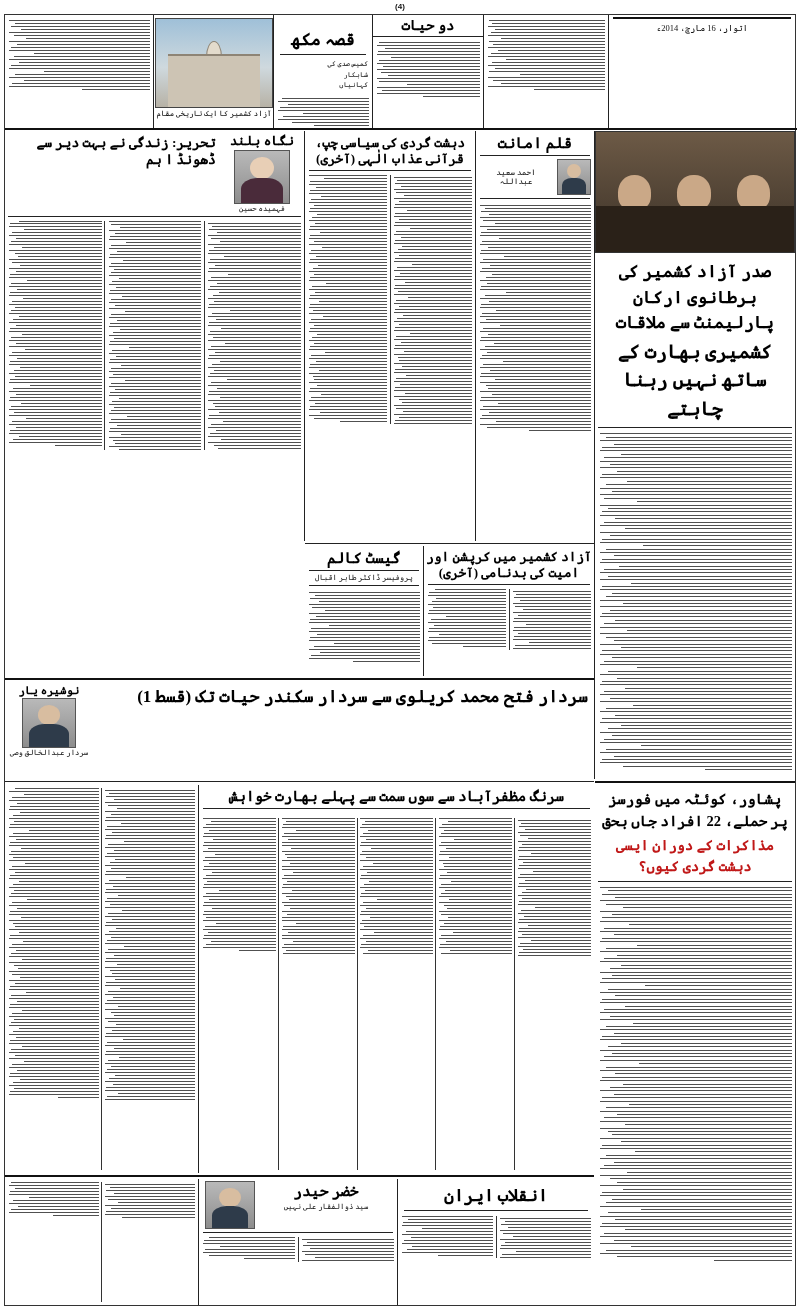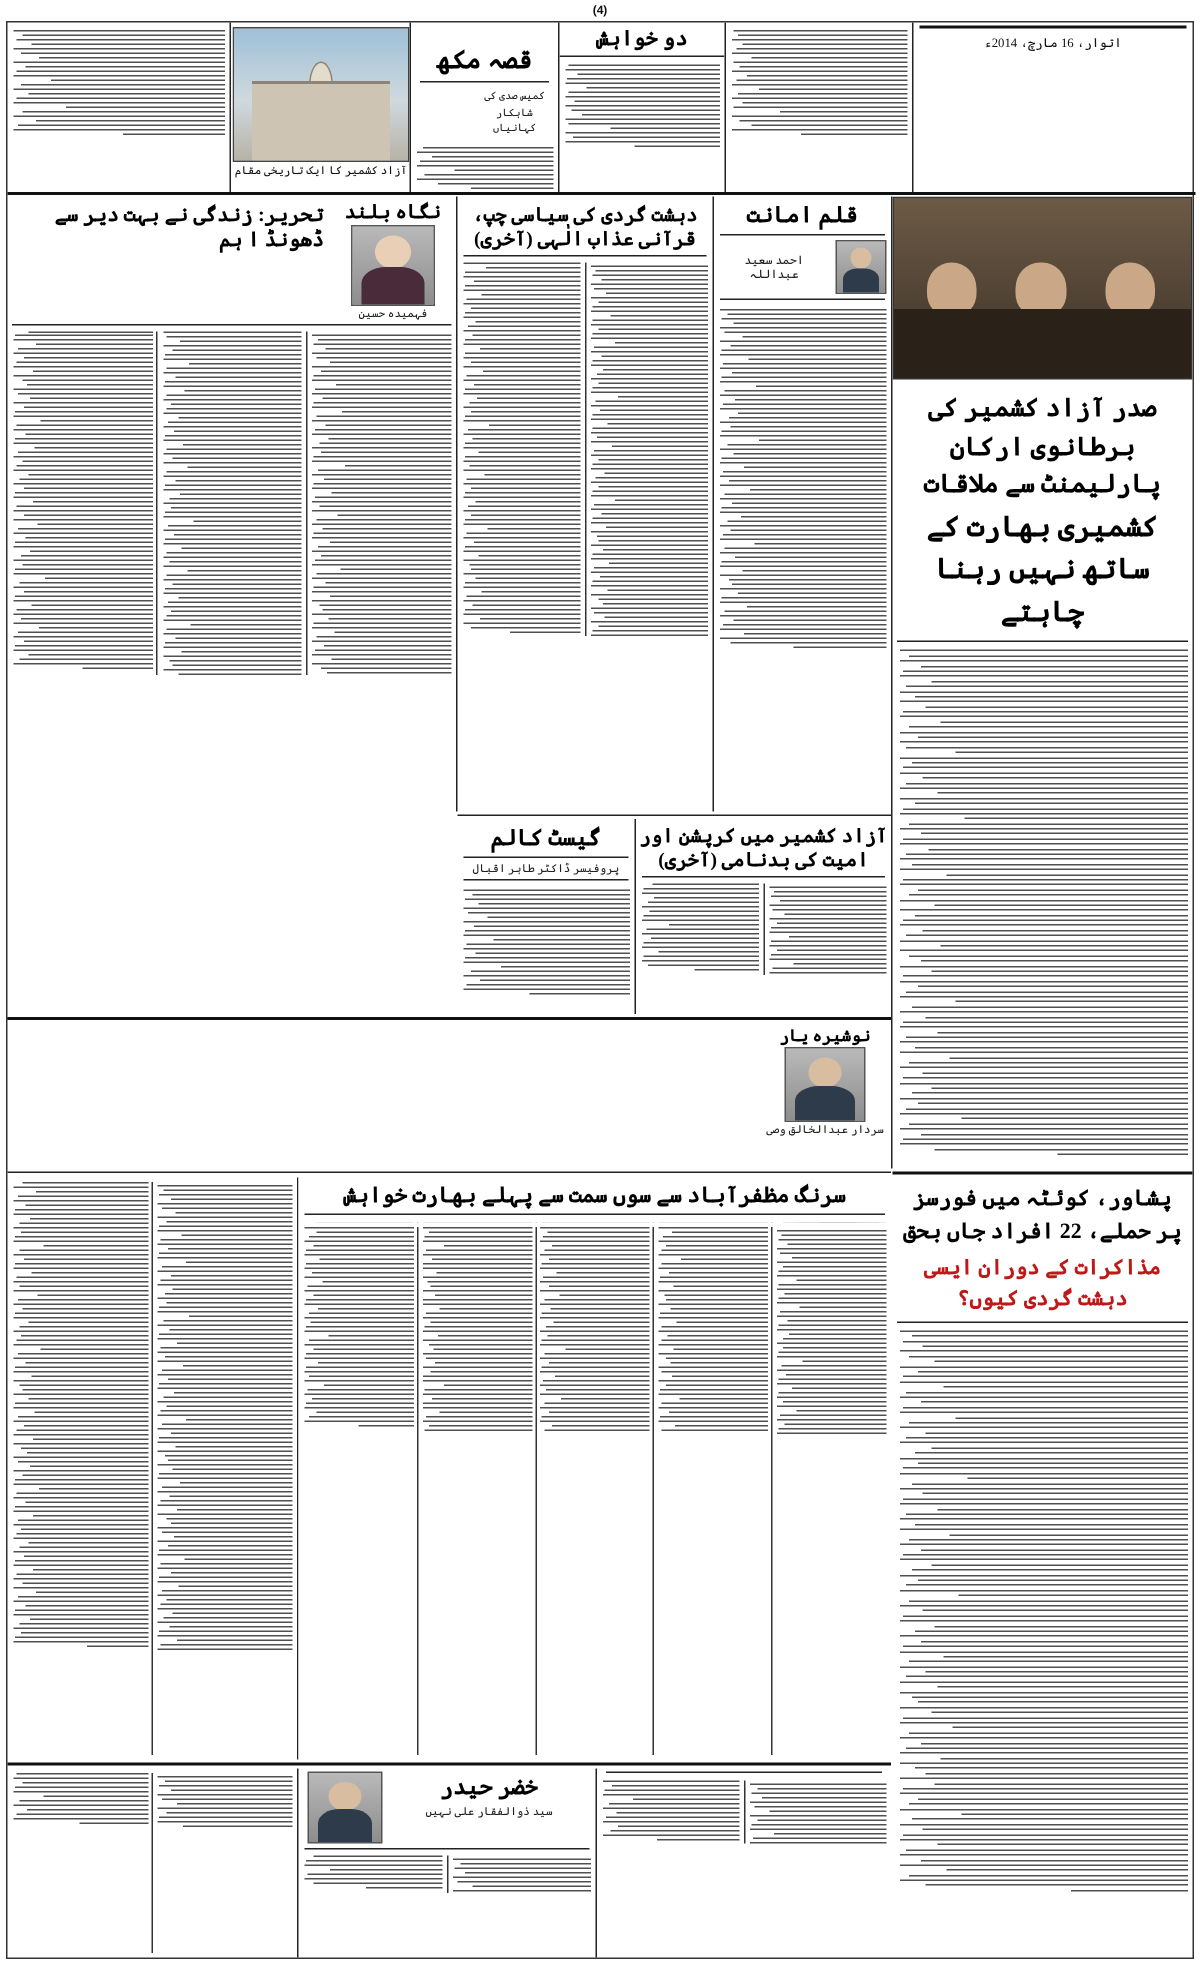--- a/index.html
+++ b/index.html
@@ -164,21 +164,21 @@
           <i style="width:99%"></i>
         <i style="width:95%"></i>
           <i style="width:88%"></i>
           <i style="width:99%"></i>
           <i style="width:60%"></i>
       </div>
     </div>
     <div class="vsep" style="right:311px; top:0; height:113px;"></div>
 
     <div class="blk" style="right:312px; top:0; width:110px; height:113px;">
-      <div class="colhead" style="font-size:14px; padding-top:2px;">دو خواہش</div>
+      <div class="colhead" style="font-size:14px; padding-top:2px;">دو حیات</div>
       <div class="rule"></div>
       <div class="pad tlines dense urdu">
         <i style="width:97%"></i>
           <i style="width:99%"></i>
           <i style="width:91%"></i>
           <i style="width:98%"></i>
         <i style="width:99%"></i>
           <i style="width:86%"></i>
           <i style="width:97%"></i>
           <i style="width:99%"></i>
@@ -193,21 +193,21 @@
         <i style="width:94%"></i>
           <i style="width:99%"></i>
           <i style="width:55%"></i>
       </div>
     </div>
     <div class="vsep" style="right:422px; top:0; height:113px;"></div>
 
     <div class="blk" style="right:423px; top:0; width:98px; height:113px;">
       <div class="colhead lg" style="padding-top:14px;">قصہ مکھ</div>
       <div class="rule" style="margin:2px 6px;"></div>
-      <div class="tiny" style="text-align:center; padding:2px 4px; line-height:1.5;margin-left:40px;">کمیس صدی کی شاہکار کہانیاں</div>
+      <div class="tiny" style="text-align:right; padding:2px 4px; line-height:1.5;margin-left:40px;">کمیس صدی کی شاہکار کہانیاں</div>
       <div class="pad tlines dense urdu">
         <i style="width:95%"></i>
           <i style="width:99%"></i>
           <i style="width:88%"></i>
           <i style="width:97%"></i>
         <i style="width:99%"></i>
           <i style="width:72%"></i>
           <i style="width:93%"></i>
           <i style="width:99%"></i>
         <i style="width:84%"></i>
@@ -1092,20 +1092,23 @@
           <i style="width:97%"></i>
           <i style="width:99%"></i>
           <i style="width:60%"></i>
       </div>
     </div>
 
     <div class="hsep" style="right:201px; top:663px; width:589px; height:2px; background:#111;"></div>
 
     <div class="blk" style="right:201px; top:667px; width:589px; height:98px;">
       <div style="display:flex; align-items:flex-start;">
+        <div style="flex:1; padding:3px 6px;">
+          <div class="colhead lg" style="text-align:right;">سردار فتح محمد کریلوی سے سردار سکندر حیات تک (قسط 1)</div>
+        </div>
         <div style="width:88px; padding:2px;">
           <div class="byline">نوشیرہ یار</div>
           <div class="mugshot" style="width:54px; height:50px; margin:1px auto 0;"></div>
           <div class="byline-sub">سردار عبدالخالق وصی</div>
         </div>
       </div>
     </div>
 
     <div class="hsep" style="right:201px; top:766px; width:589px;"></div>
 
@@ -1621,20 +1624,21 @@
           <i style="width:99%"></i>
           <i style="width:50%"></i>
       </div>
     </div>
 
     <div class="hsep" style="right:491px; top:663px; width:299px; height:2px; background:#111;"></div>
 
     <div class="hsep" style="right:201px; top:1160px; width:589px; height:2px; background:#111;"></div>
 
     <div class="blk" style="right:201px; top:1164px; width:196px; height:126px;">
+      <div class="colhead lg" style="padding-top:6px;">انقلاب ایران</div>
       <div class="rule" style="margin:2px 6px;"></div>
       <div class="pad cols2">
         <div class="tlines dense urdu">
           <i style="width:99%"></i>
             <i style="width:94%"></i>
             <i style="width:98%"></i>
             <i style="width:90%"></i>
           <i style="width:99%"></i>
             <i style="width:96%"></i>
             <i style="width:85%"></i>

